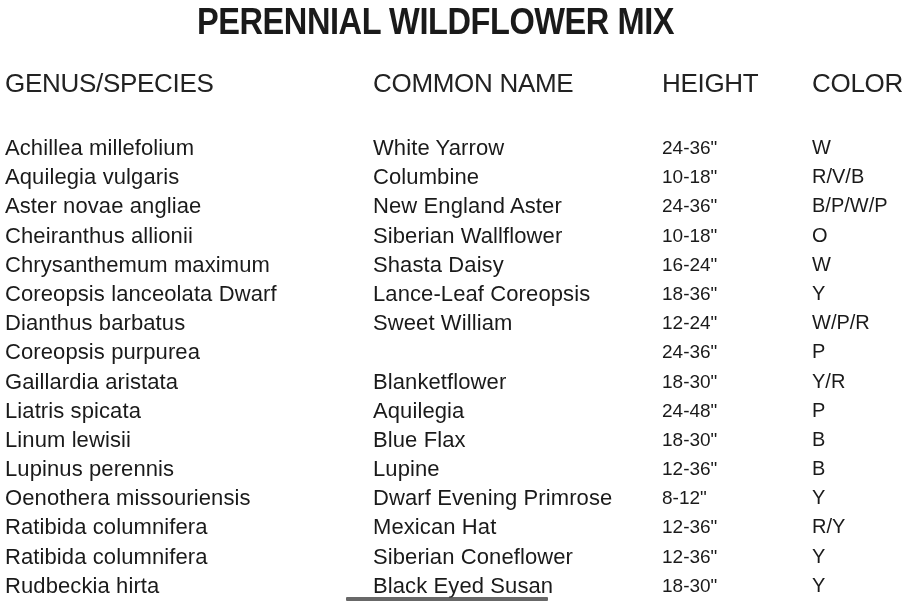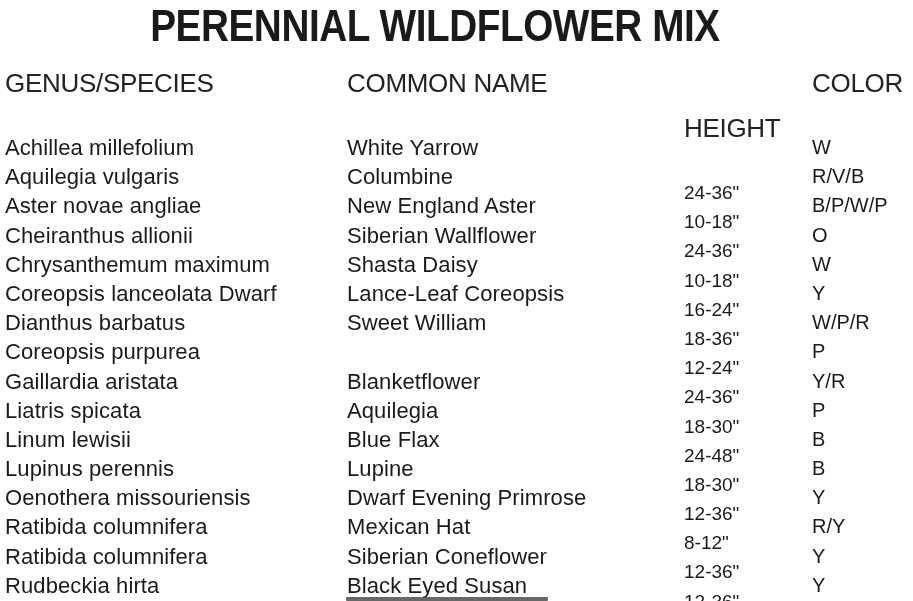--- a/index.html
+++ b/index.html
@@ -9,21 +9,21 @@
     background:#ffffff;
     overflow:hidden;
     font-family:"Liberation Sans", sans-serif;
     color:#1a1a1a;
     -webkit-font-smoothing:antialiased;
   }
   .title{
     position:absolute;
     top:3px;left:0;width:832px;
     text-align:center;
-    font-size:44px;
+    font-size:37px;
     font-weight:bold;
     line-height:1.05;
     white-space:nowrap;
   }
   .title-inner{
     display:inline-block;
     transform:scaleX(0.88) translateX(22px);
     transform-origin:center;
     letter-spacing:-0.5px;
   }
@@ -44,22 +44,22 @@
     position:relative;
     width:760px;height:29.2px;
   }
   .cell{
     position:absolute;
     white-space:nowrap;
     line-height:29.2px;
     top:0;
   }
   .c1{left:5px;}
-  .c2{left:347px;}
-  .c3{left:684px;margin-top:45px;}
+  .c2{left:373px;}
+  .c3{left:662px;}
   .c4{left:812px;}
   .name-cell{font-size:22px;letter-spacing:0.1px;}
   .height-cell{font-size:19px;}
   .color-cell{font-size:20px;}
   .clip-fragment{
     position:absolute;
     left:346px;top:597px;
     width:202px;height:4px;
     background:#4d4d4d;
     opacity:0.85;

